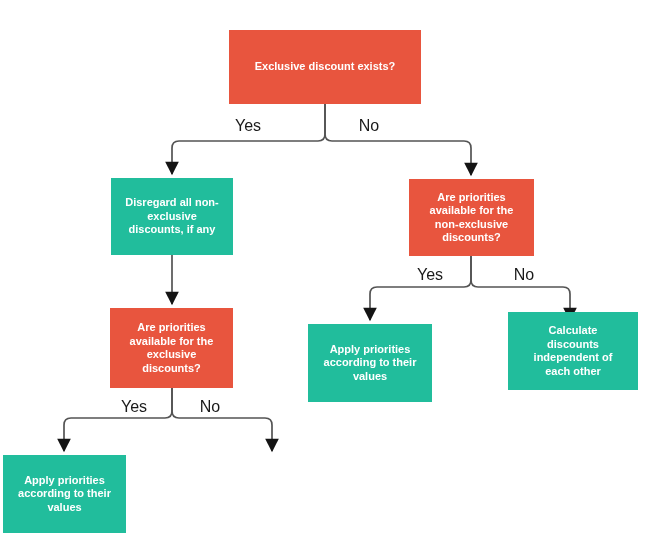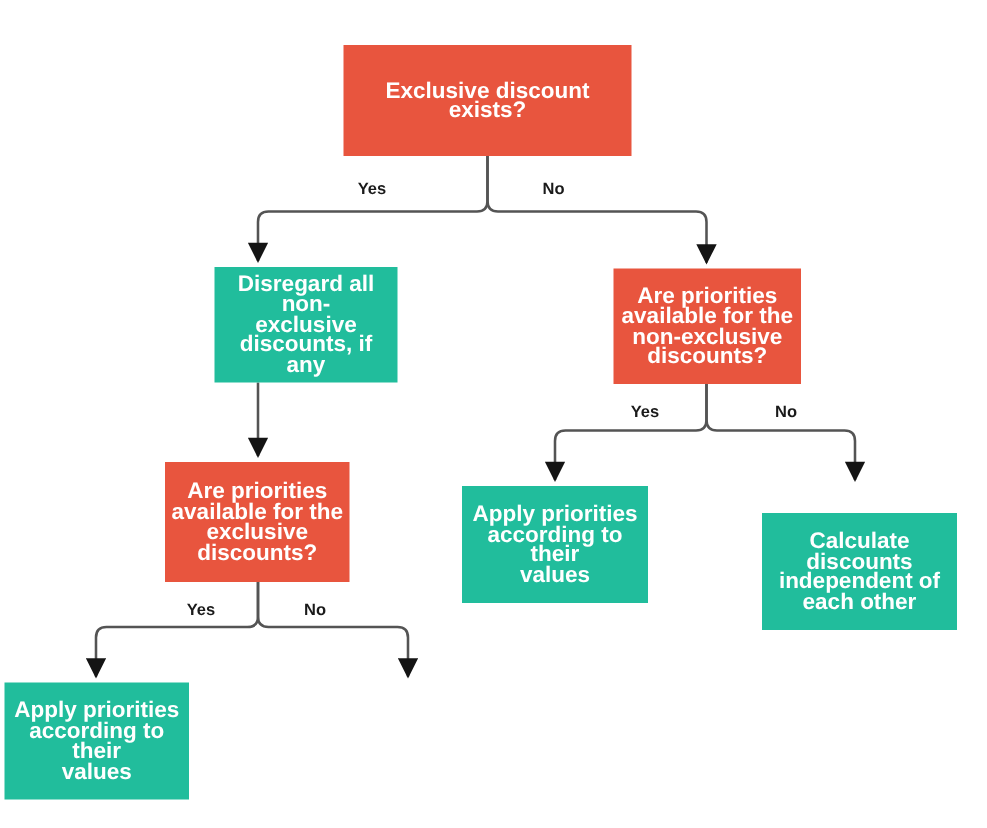--- a/index.html
+++ b/index.html
@@ -25,32 +25,32 @@
   .connectors path.edge {
     fill: none;
     stroke-width: 1.7px;
   }
   .node {
     position: absolute;
     display: flex;
     align-items: center;
     justify-content: center;
     text-align: center;
-    font-size: 15px;
+    font-size: 11px;
     font-weight: bold;
     line-height: 13.5px;
     white-space: pre-line;
     box-sizing: border-box;
     padding: 2px 4px;
   }
   .edge-label {
     position: absolute;
     transform: translate(-50%, -50%);
-    font-size: 11px;
-    font-weight: bold;
+    font-size: 16px;
+    font-weight: normal;
     white-space: nowrap;
   }
 </style>
 </head>
 <body>
 
 <div class="canvas">
 
   <svg class="connectors" viewBox="0 0 658 552" xmlns="http://www.w3.org/2000/svg">
     <defs>
@@ -64,21 +64,21 @@
       <path class="edge" d="M172,255 V304" marker-end="url(#arrow)"></path>
       <path class="edge" d="M172,388 V411 Q172,418 165,418 H71 Q64,418 64,425 V451" marker-end="url(#arrow)"></path>
       <path class="edge" d="M172,388 V411 Q172,418 179,418 H265 Q272,418 272,425 V451" marker-end="url(#arrow)"></path>
       <path class="edge" d="M471,256 V280 Q471,287 464,287 H377 Q370,287 370,294 V320" marker-end="url(#arrow)"></path>
       <path class="edge" d="M471,256 V280 Q471,287 478,287 H563 Q570,287 570,294 V320" marker-end="url(#arrow)"></path>
     </g>
   </svg>
 
   <div class="node" style="left: 229px; top: 30px; width: 192px; height: 74px; background-color: rgb(232, 85, 62); color: rgb(255, 255, 255);">Exclusive discount exists?</div>
 
-  <div class="node" style="left: 111px; top: 178px; width: 122px; height: 77px; background-color: rgb(33, 189, 156); color: rgb(255, 255, 255); margin-left: 32px;">Disregard all non-
+  <div class="node" style="left: 111px; top: 178px; width: 122px; height: 77px; background-color: rgb(33, 189, 156); color: rgb(255, 255, 255);">Disregard all non-
 exclusive
 discounts, if any</div>
 
   <div class="node" style="left: 110px; top: 308px; width: 123px; height: 80px; background-color: rgb(232, 85, 62); color: rgb(255, 255, 255);">Are priorities
 available for the
 exclusive
 discounts?</div>
 
   <div class="node" style="left: 3px; top: 455px; width: 123px; height: 78px; background-color: rgb(33, 189, 156); color: rgb(255, 255, 255);">Apply priorities
 according to their
@@ -87,21 +87,21 @@
 
   <div class="node" style="left: 409px; top: 179px; width: 125px; height: 77px; background-color: rgb(232, 85, 62); color: rgb(255, 255, 255);">Are priorities
 available for the
 non-exclusive
 discounts?</div>
 
   <div class="node" style="left: 308px; top: 324px; width: 124px; height: 78px; background-color: rgb(33, 189, 156); color: rgb(255, 255, 255);">Apply priorities
 according to their
 values</div>
 
-  <div class="node" style="left: 508px; top: 342px; width: 130px; height: 78px; background-color: rgb(33, 189, 156); color: rgb(255, 255, 255);">Calculate
+  <div class="node" style="left: 508px; top: 312px; width: 130px; height: 78px; background-color: rgb(33, 189, 156); color: rgb(255, 255, 255);">Calculate
 discounts
 independent of
 each other</div>
 
   <span class="edge-label" style="left: 248px; top: 126px; color: rgb(26, 26, 26);">Yes</span>
 
   <span class="edge-label" style="left: 369px; top: 126px; color: rgb(26, 26, 26);">No</span>
 
   <span class="edge-label" style="left: 134px; top: 407px; color: rgb(26, 26, 26);">Yes</span>
 

